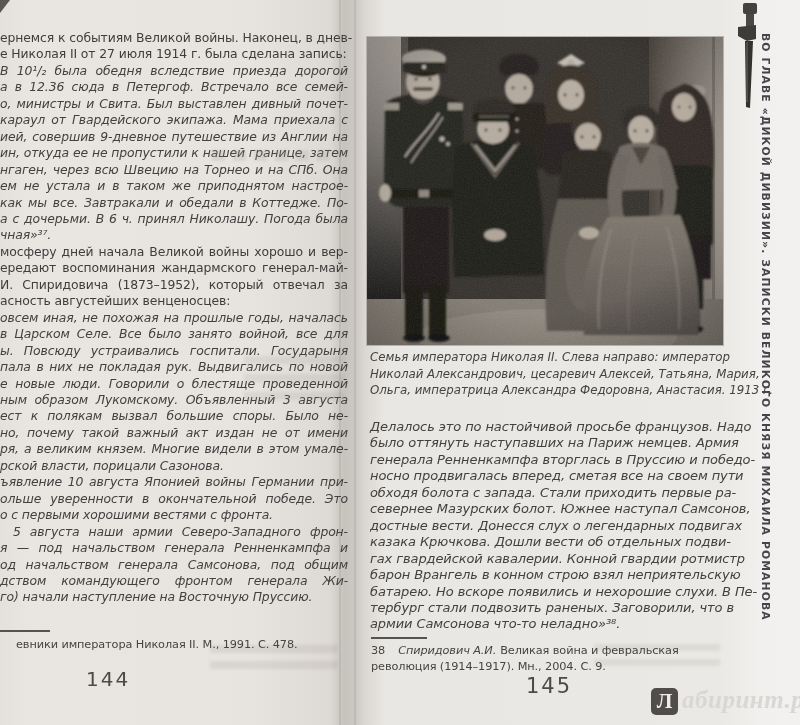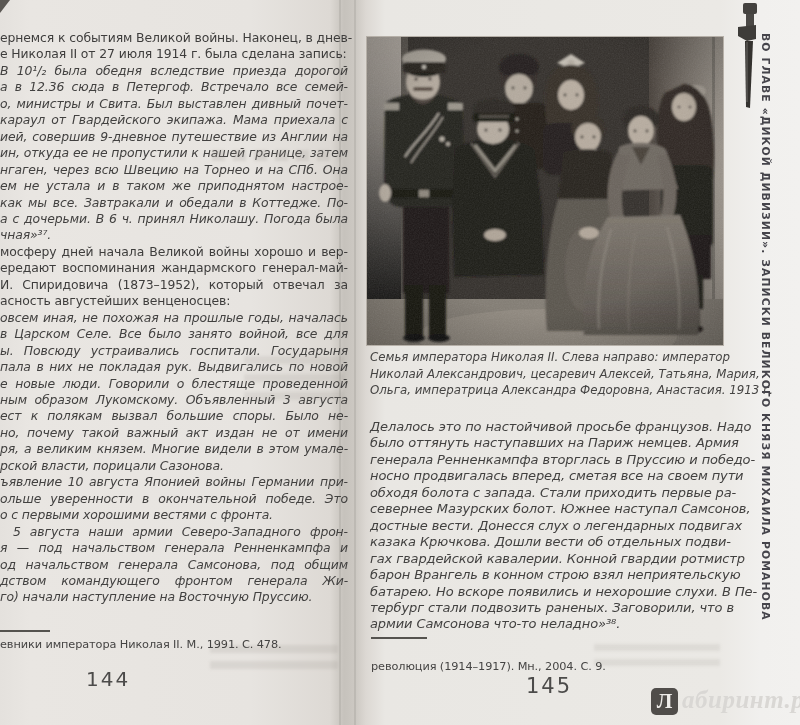--- a/index.html
+++ b/index.html
@@ -82,21 +82,21 @@
         <div class="line it">од начальством генерала Самсонова, под общим</div>
         <div class="line it">дством командующего фронтом генерала Жи-</div>
         <div class="line it end">го) начали наступление на Восточную Пруссию.</div>
       </div>
 
     <div class="abs smudge" style="left:212px;top:150px;width:128px;height:11px;background:repeating-linear-gradient(90deg,rgba(150,145,138,.5) 0 13px,transparent 13px 21px);"></div>
     <div class="abs smudge" style="left:244px;top:346px;width:100px;height:54px;background:repeating-linear-gradient(0deg,rgba(150,145,138,.4) 0 8px,transparent 8px 18px);"></div>
     <div class="abs smudge" style="left:210px;top:645px;width:128px;height:24px;background:repeating-linear-gradient(0deg,rgba(150,145,138,.45) 0 8px,transparent 8px 16px);"></div>
 
     <div class="abs fnrule" style="left:0;top:630px;width:50px;"></div>
-    <div class="abs footnote" style="left:0;top:638px;">евники императора Николая II. М., 1991. С. 478.</div>
+    <div class="abs footnote" style="left:0;top:638px;padding-left:16px;">евники императора Николая II. М., 1991. С. 478.</div>
     <div class="abs pagenum" style="left:86px;top:667px;">144</div>
   </div>
 
   <div class="abs" style="left:356px;top:0;width:444px;height:725px;">
 
     <div class="abs photo-frame" style="left:11px;top:37px;width:356px;height:308px;">
       <svg width="356" height="308" viewBox="0 0 356 308">
         <defs>
           <linearGradient id="bgL" x1="0" y1="0" x2="0" y2="1">
             <stop offset="0" stop-color="#b5aea6"></stop>
@@ -255,20 +255,23 @@
         <div class="line it">гах гвардейской кавалерии. Конной гвардии ротмистр</div>
         <div class="line it">барон Врангель в конном строю взял неприятельскую</div>
         <div class="line it">батарею. Но вскоре появились и нехорошие слухи. В Пе-</div>
         <div class="line it">тербург стали подвозить раненых. Заговорили, что в</div>
         <div class="line it end">армии Самсонова что-то неладно»³⁸.</div>
       </div>
 
     <div class="abs smudge" style="left:238px;top:644px;width:126px;height:22px;background:repeating-linear-gradient(0deg,rgba(150,145,138,.4) 0 7px,transparent 7px 15px);"></div>
 
     <div class="abs fnrule" style="left:15px;top:637px;width:56px;"></div>
+    <div class="abs footnote" style="left:15px;top:644px;">
+      <span class="fn-num">38</span><span class="fn-author">Спиридович А.И.</span><span>Великая война и февральская</span>
+    </div>
     <div class="abs footnote" style="left:15px;top:660px;">революция (1914–1917). Мн., 2004. С. 9.</div>
 
     <div class="abs pagenum" style="left:170px;top:674px;font-size:21px;">145</div>
   </div>
 
   <div class="abs" style="left:733px;top:2px;">
     <svg width="26" height="110" viewBox="0 0 26 110">
       <rect x="10" y="1" width="14" height="11" rx="2" fill="#44423f"></rect>
       <rect x="13" y="12" width="8" height="13" fill="#4a4845"></rect>
       <polygon points="5,25 23,23 23,37 14,39 5,34" fill="#3e3c39"></polygon>

